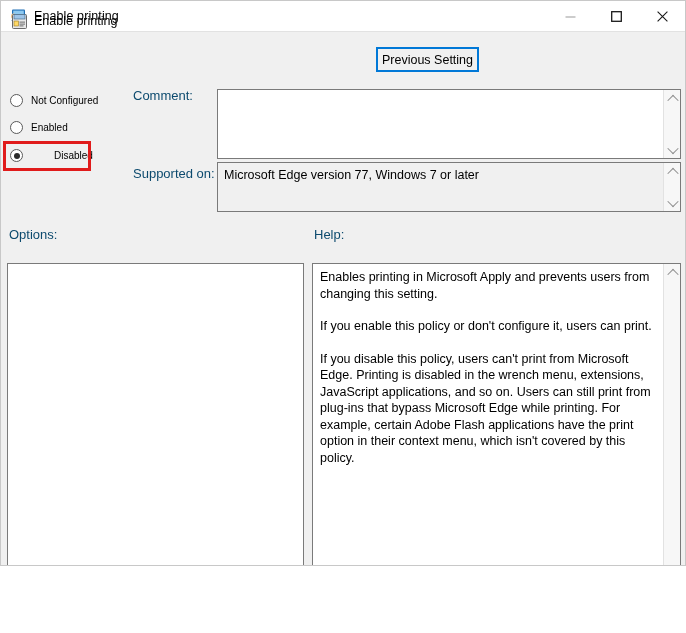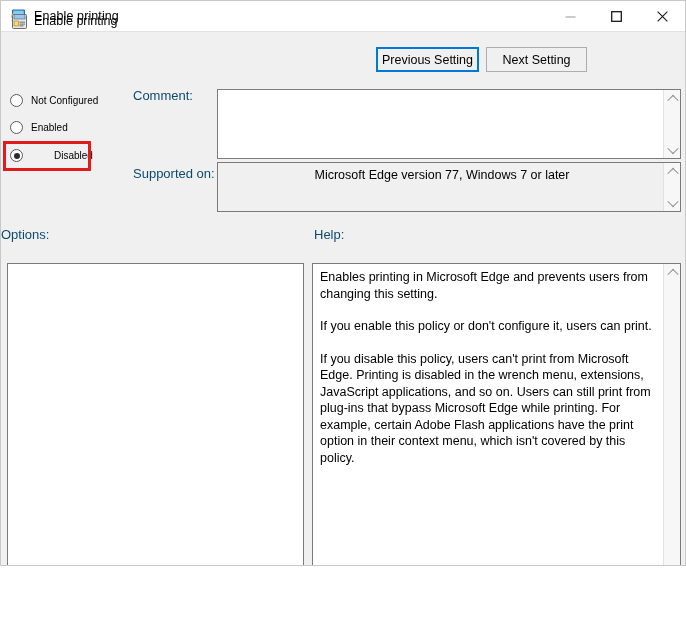--- a/index.html
+++ b/index.html
@@ -154,32 +154,32 @@
 
   
   .field-label {
     position: absolute;
     font-size: 13px;
     color: #0c4a6e;
     white-space: nowrap;
   }
   .lbl-comment { left: 132px; top: 87px; }
   .lbl-supported { left: 132px; top: 165px; }
-  .lbl-options { left: 0; top: 226px; }
+  .lbl-options { left: 8px; top: 226px; }
   .lbl-help { left: 313px; top: 226px; }
 
   
   .box {
     position: absolute;
     background: #ffffff;
     border: 1px solid #7a7a7a;
     box-sizing: border-box;
     overflow: hidden;
   }
-  .box.readonly { background: #f0f0f0; text-align: center; }
+  .box.readonly { background: #f0f0f0; }
   .box-text {
     position: absolute;
     left: 6px; top: 4px;
     right: 20px;
     font-size: 12.5px;
     color: #000;
     line-height: 16px;
     white-space: pre-wrap;
   }
   .comment-box { left: 216px; top: 88px; width: 464px; height: 70px; }
@@ -321,21 +321,20 @@
       <rect x="3" y="1.5" width="11" height="4.5" fill="#9fc5e8" stroke="#4a6f8f" stroke-width="0.7"></rect>
       <rect x="3" y="8" width="4.5" height="5" fill="#ffd966" stroke="#9a7b20" stroke-width="0.6"></rect>
       <rect x="8.5" y="8.6" width="5.5" height="1" fill="#6b6b6b"></rect>
       <rect x="8.5" y="10.6" width="5.5" height="1" fill="#6b6b6b"></rect>
       <rect x="8.5" y="12.4" width="4" height="1" fill="#6b6b6b"></rect>
     </svg>
   </span>
   <span class="header-title">Enable printing</span>
 
   <button class="nav-btn prev">Previous Setting</button>
-  <button class="nav-btn next">Next Setting</button>
 
   <div class="radio-row r0">
     <span class="radio-dot"></span>
     <span class="radio-label">Not Configured</span>
   </div>
   <div class="radio-row r1">
     <span class="radio-dot"></span>
     <span class="radio-label">Enabled</span>
   </div>
   <div class="radio-row r2">
@@ -371,21 +370,21 @@
   </div>
 
   <span class="field-label lbl-options">Options:</span>
   <div class="box options-box">
     <div class="box-text"></div>
   </div>
 
   <span class="field-label lbl-help">Help:</span>
   <div class="box help-box">
     <div class="help-text">
-      <p>Enables printing in Microsoft Edge and prevents users from changing this setting.</p>
+      <p>Enables printing in Microsoft Apply and prevents users from changing this setting.</p>
       <p>If you enable this policy or don't configure it, users can print.</p>
       <p>If you disable this policy, users can't print from Microsoft Edge. Printing is disabled in the wrench menu, extensions, JavaScript applications, and so on. Users can still print from plug-ins that bypass Microsoft Edge while printing. For example, certain Adobe Flash applications have the print option in their context menu, which isn't covered by this policy.</p>
     </div>
     <div class="vscroll">
       <div class="arrow up">
           <span class="chev up"></span>
         </div>
       <div class="arrow down">
           <span class="chev down"></span>
         </div>

